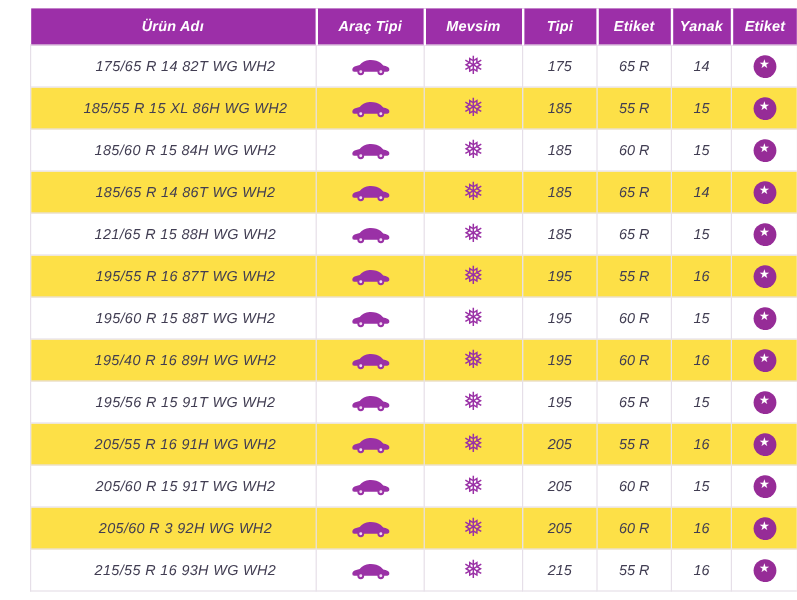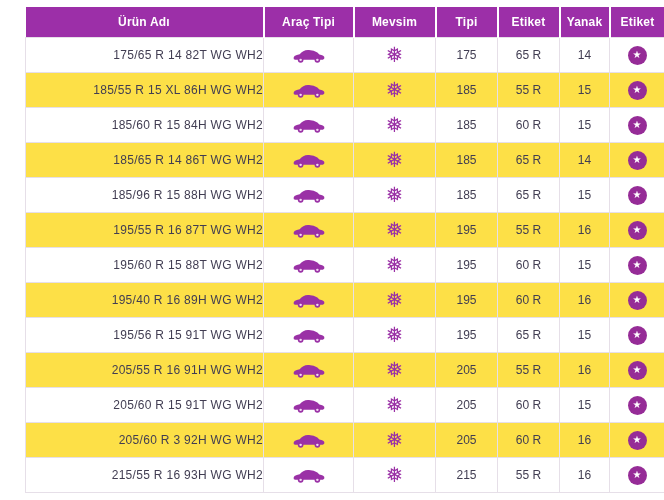--- a/index.html
+++ b/index.html
@@ -7,20 +7,21 @@
     padding: 0;
     background: #ffffff;
     width: 664px;
     height: 500px;
     overflow: hidden;
     font-family: "Liberation Sans", "DejaVu Sans", sans-serif;
   }
   .table-wrap {
     width: 639px;
     margin: 7px 0 0 25px;
+    font-style: italic;
   }
   table {
     width: 100%;
     border-collapse: collapse;
     table-layout: fixed;
   }
   col.c-name   { width: 238px; }
   col.c-vehicle{ width: 90px;  }
   col.c-season { width: 82px;  }
   col.c-taban  { width: 62px;  }
@@ -46,21 +47,21 @@
     border: 1px solid #e6dfe8;
     font-size: 12px;
     color: #413d52;
     text-align: center;
     padding: 0;
     background: #ffffff;
   }
   tbody tr.alt td { background: #fde047; }
 
   td.name-cell {
-    text-align: right;
+    text-align: center;
     padding-left: 20px;
     letter-spacing: 0.3px;
   }
 
   .car-icon {
     display: inline-block;
     color: #9a31a6;
     line-height: 0;
     vertical-align: middle;
   }
@@ -212,21 +213,21 @@
     <td>185</td>
     <td>65 R</td>
     <td>14</td>
     <td>
       <span class="star-badge">
         <span class="star-glyph">★</span>
       </span>
     </td>
   </tr>
         <tr>
-    <td class="name-cell">185/96 R 15 88H WG WH2</td>
+    <td class="name-cell">121/65 R 15 88H WG WH2</td>
     <td>
       <span class="car-icon">
         <svg width="32" height="17" viewBox="0 0 44 22" aria-hidden="true">
           <path fill="currentColor" d="M3 17 Q0.5 17 0.8 14.2 Q1.2 11.2 5.2 10.2 L9.2 9.2 Q13.5 3.8 20.5 3.4 Q28.5 3 33.5 6.8 L36.3 9.6 Q42.2 10.4 43.1 13.2 Q43.8 16.2 41 17 Z"></path>
           <circle cx="10.5" cy="17" r="3.9" fill="currentColor"></circle>
           <circle cx="10.5" cy="17" r="1.7" fill="#f2d9f2"></circle>
           <circle cx="33.5" cy="17" r="3.9" fill="currentColor"></circle>
           <circle cx="33.5" cy="17" r="1.7" fill="#f2d9f2"></circle>
         </svg>
       </span>

